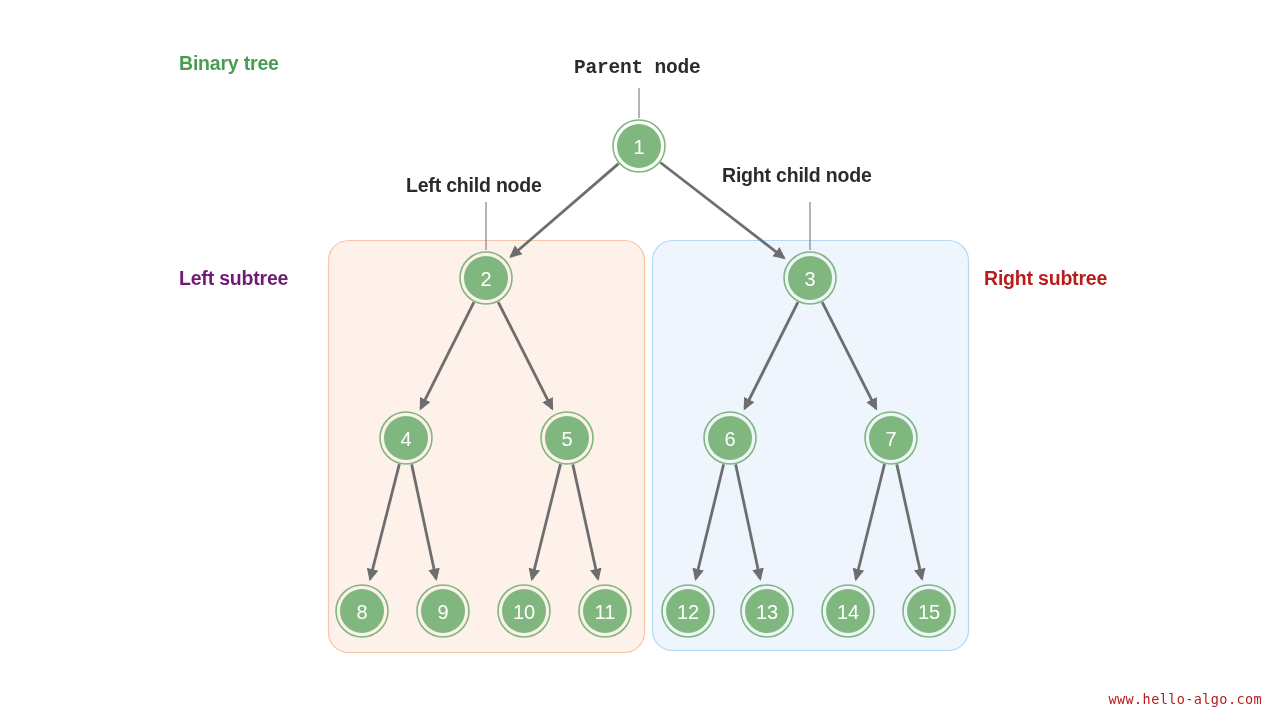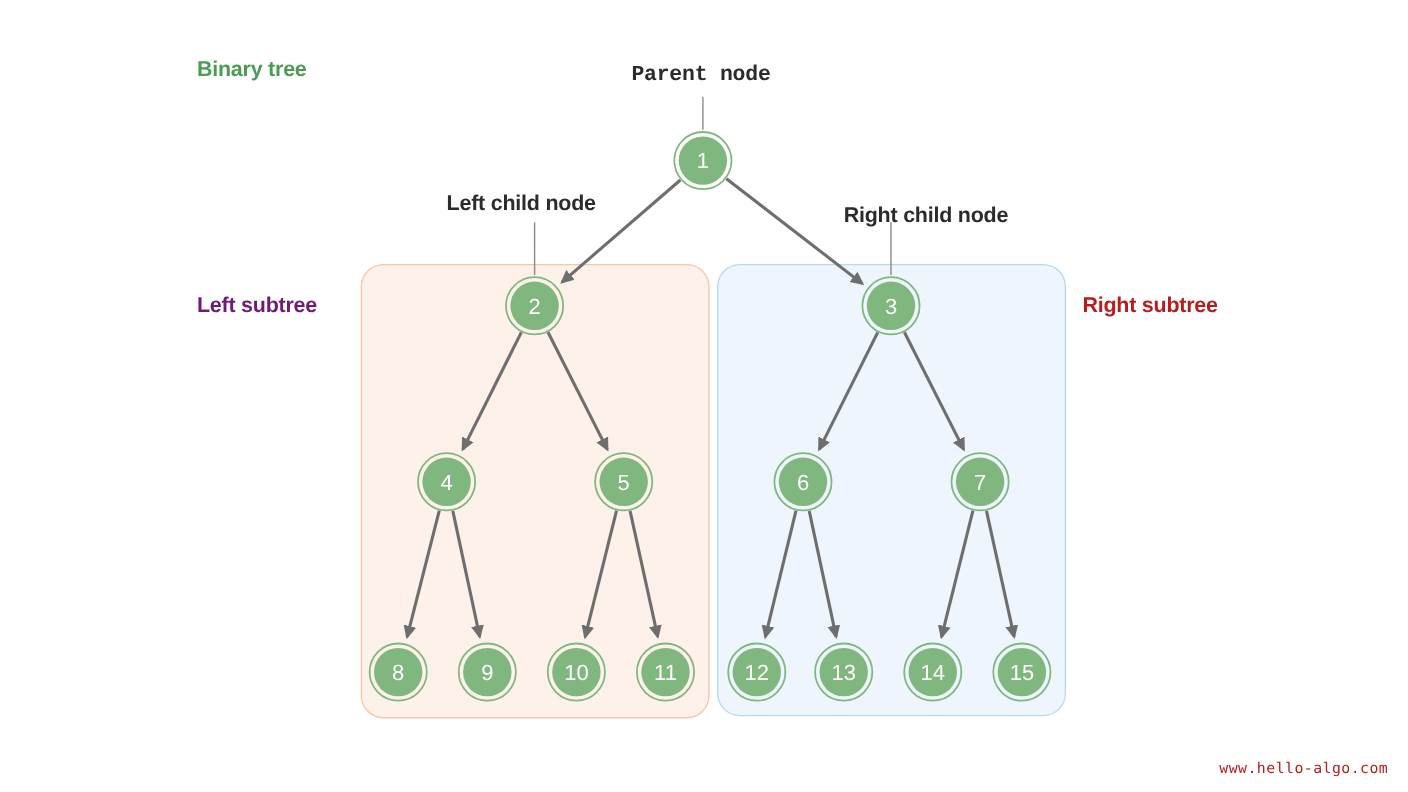--- a/index.html
+++ b/index.html
@@ -172,21 +172,21 @@
         </g>
       </g>
   </svg>
 
   <div class="lbl lbl-title" style="left:179px; top:52px; color:#4a9c52;">Binary tree</div>
 
   <div class="lbl lbl-dark" style="left:574px; top:57px;font-family:Liberation Mono, monospace;">Parent node</div>
 
   <div class="lbl lbl-dark" style="left:406px; top:174px;">Left child node</div>
 
-  <div class="lbl lbl-dark" style="left:722px; top:185px;margin-left:45px;">Right child node</div>
+  <div class="lbl lbl-dark" style="left:722px; top:164px;">Right child node</div>
 
   <div class="lbl lbl-title" style="left:179px; top:267px; color:#701a75;">Left subtree</div>
 
   <div class="lbl lbl-title" style="left:984px; top:267px; color:#b91c1c;">Right subtree</div>
 
   <div class="watermark">www.hello-algo.com</div>
 
 </div>
 
 </body></html>

